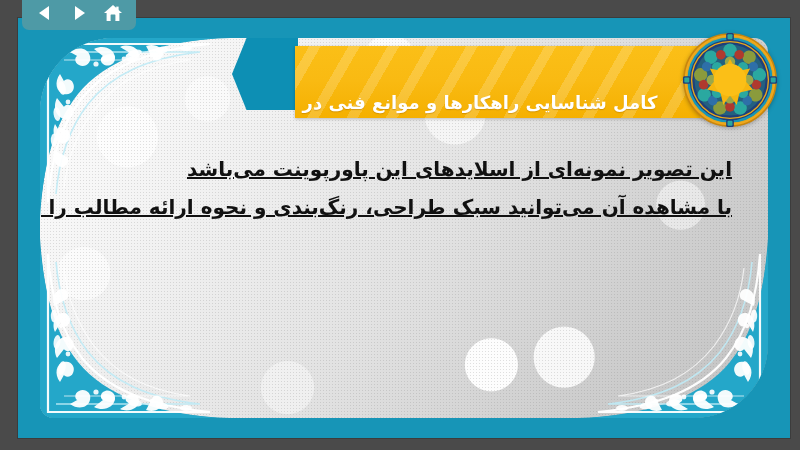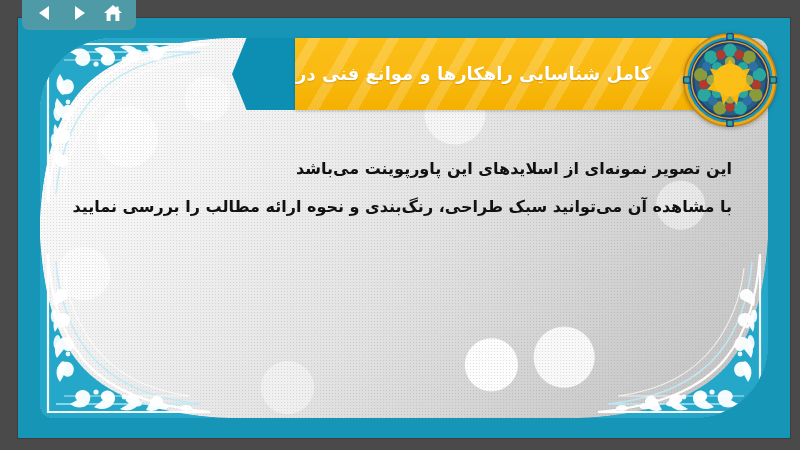--- a/index.html
+++ b/index.html
@@ -106,34 +106,34 @@
     pointer-events: none;
   }
   #corner-tl { left: 0;  top: 0; }
   #corner-bl { left: 0;  bottom: 0; transform: scaleY(-1); }
   #corner-br { right: 0; bottom: 0; transform: scale(-1,-1); }
 
   
   #title-banner {
     position: absolute;
     left: 277px;
-    top: 20px;
+    top: 28px;
     width: 430px;
     height: 72px;
     z-index: 30;
     background:
       repeating-linear-gradient(
         -60deg,
         rgba(255,255,255,0.0) 0 12px,
         rgba(255,255,255,0.18) 12px 22px,
         rgba(255,255,255,0.0) 22px 34px
       ),
       linear-gradient(180deg, #fbbf17 0%, #f9ba12 48%, #f5b000 100%);
     display: flex;
-    flex-direction: column;
+    flex-direction: row;
     align-items: flex-end;
     justify-content: center;
     padding: 2px 74px 2px 14px;
     box-shadow: 0 1px 3px rgba(0,0,0,0.22);
   }
   .title-line {
     color: #ffffff;
     font-size: 18px;
     line-height: 26px;
     font-weight: bold;
@@ -172,27 +172,28 @@
     position: absolute;
     left: 30px;
     right: 36px;
     top: 112px;
     z-index: 20;
     direction: rtl;
     text-align: right;
   }
   .body-line {
     color: #111111;
-    font-size: 16px;
+    font-size: 20px;
     line-height: 38px;
     font-weight: bold;
     direction: rtl;
     text-align: right;
     white-space: nowrap;
     font-family: "DejaVu Sans", "Liberation Sans", sans-serif;
+    text-decoration: underline;
   }
 
   
   #right-strip {
     position: absolute;
     right: 0;
     top: 0;
     bottom: 0;
     width: 22px;
     background: #1795b7;

